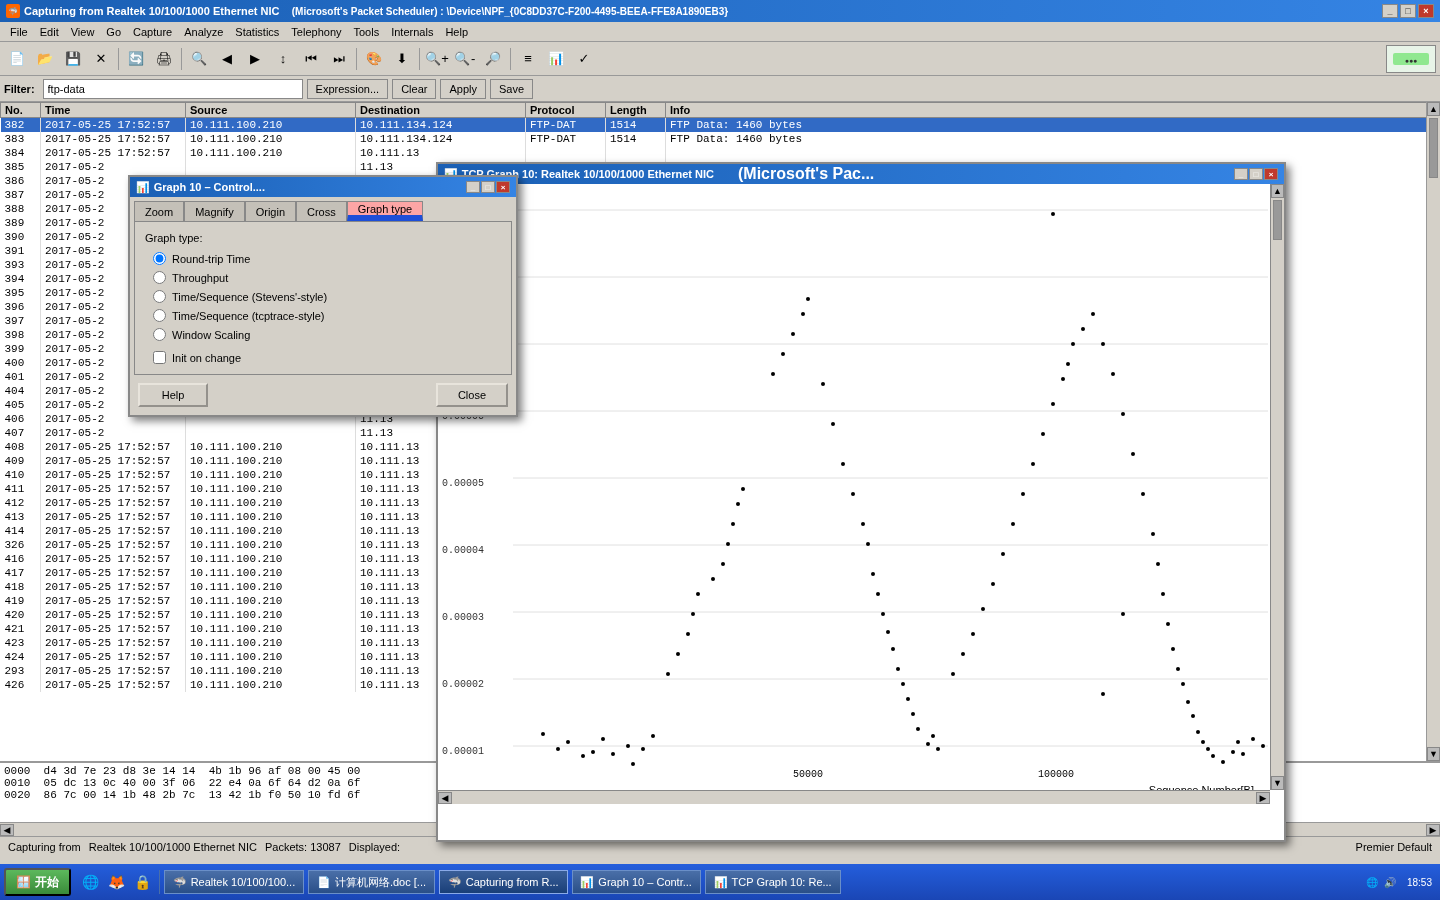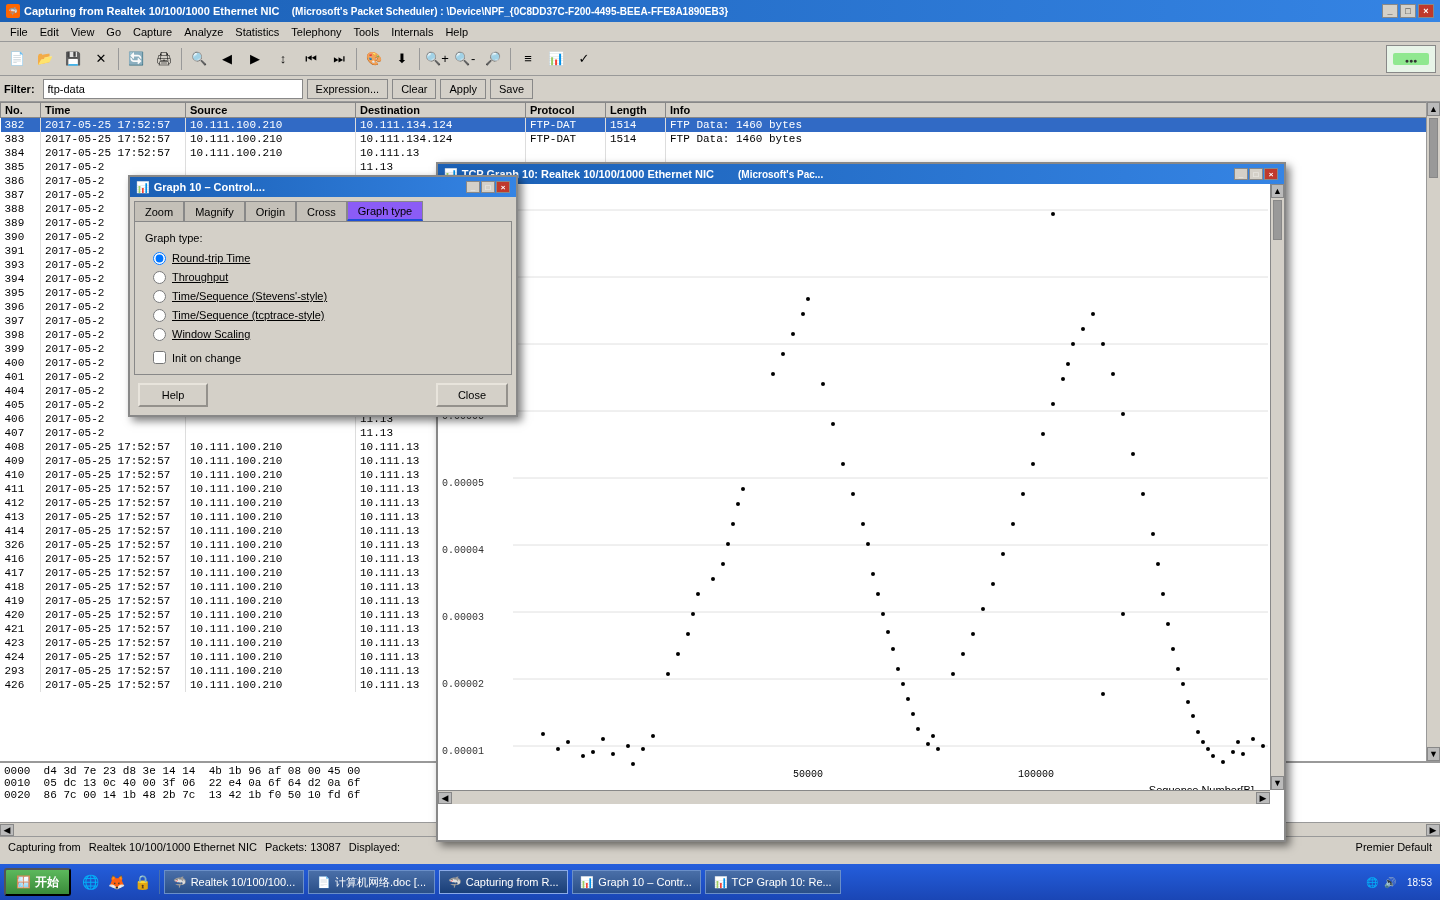--- a/index.html
+++ b/index.html
@@ -202,30 +202,30 @@
     .dialog-tab {
       background: #c4c0b8;
       border: 1px solid #888;
       border-bottom: none;
       padding: 2px 10px;
       font-size: 11px;
       cursor: pointer;
       height: 20px;
       display: flex; align-items: center;
     }
-    .dialog-tab.active { background: #8b5cf6; border-bottom: 2px solid #1d4ed8; z-index: 1; }
+    .dialog-tab.active { background: #fca5a5; border-bottom: 6px solid #1d4ed8; z-index: 1; }
     .dialog-content {
       border: 1px solid #888;
       margin: 0 4px;
       padding: 10px;
       background: #d4d0c8;
     }
     .dialog-section-label { font-size: 11px; margin-bottom: 8px; }
     .radio-group { display: flex; flex-direction: column; gap: 6px; margin-left: 8px; }
-    .radio-item { display: flex; align-items: flex-start; gap: 6px; font-size: 11px; cursor: pointer; text-decoration: underline; }
+    .radio-item { display: flex; align-items: center; gap: 6px; font-size: 11px; cursor: pointer; }
     .radio-item input[type=radio] { cursor: pointer; }
     .checkbox-item { display: flex; align-items: center; gap: 6px; font-size: 11px; margin-top: 10px; margin-left: 8px; }
     .dialog-footer { padding: 8px; display: flex; justify-content: space-between; }
     .dlg-btn {
       background: #d4d0c8;
       border: 2px outset #e8e4dc;
       padding: 4px 20px;
       font-size: 11px;
       cursor: pointer;
       min-width: 70px;
@@ -835,21 +835,21 @@
     <button class="dlg-btn">Help</button>
     <button class="dlg-btn">Close</button>
   </div>
 </div>
 
 <div class="tcp-graph-window">
   <div class="tcp-title">
     <div style="display:flex;align-items:center;gap:4px;">
       <span>📊</span>
       <span>TCP Graph 10: Realtek 10/100/1000 Ethernet NIC</span>
-      <span style="margin-left:20px;font-size:10px;">(Microsoft's Pac...</span>
+      <span style="margin-left:20px;font-size:16px;">(Microsoft's Pac...</span>
     </div>
     <div class="dialog-title-controls">
       <div class="d-btn">_</div>
       <div class="d-btn">□</div>
       <div class="d-btn" style="background:#c0392b;color:white">×</div>
     </div>
   </div>
 
   <div class="graph-area" style="position:relative;height:620px;overflow:hidden;">
 
@@ -970,21 +970,21 @@
       <circle cx="740" cy="545" r="2" fill="#000"></circle>
       <circle cx="750" cy="552" r="2" fill="#000"></circle>
 
       <circle cx="610" cy="420" r="2" fill="#000"></circle>
       <circle cx="590" cy="500" r="2" fill="#000"></circle>
 
       <circle cx="540" cy="20" r="2" fill="#000"></circle>
     </svg>
 
     <div style="position:absolute;bottom:24px;left:355px;font-size:10px;font-family:'Courier New';">50000</div>
-    <div style="position:absolute;bottom:24px;left:580px;font-size:10px;font-family:'Courier New';">100000</div>
+    <div style="position:absolute;bottom:24px;left:600px;font-size:10px;font-family:'Courier New';">100000</div>
 
     <div style="position:absolute;bottom:8px;right:30px;font-size:11px;font-family:sans-serif;">Sequence Number[B]</div>
 
     <div style="position:absolute;bottom:0;left:0;right:14px;height:14px;background:#d4d0c8;border-top:1px solid #888;display:flex;align-items:center;">
       <div style="width:14px;height:12px;background:#bbb;border:1px solid #888;display:flex;align-items:center;justify-content:center;font-size:9px;">◀</div>
       <div style="flex:1;height:10px;background:#d4d0c8;"></div>
       <div style="width:14px;height:12px;background:#bbb;border:1px solid #888;display:flex;align-items:center;justify-content:center;font-size:9px;">▶</div>
     </div>
 
     <div style="position:absolute;right:0;top:0;bottom:14px;width:14px;background:#d4d0c8;border-left:1px solid #888;">

